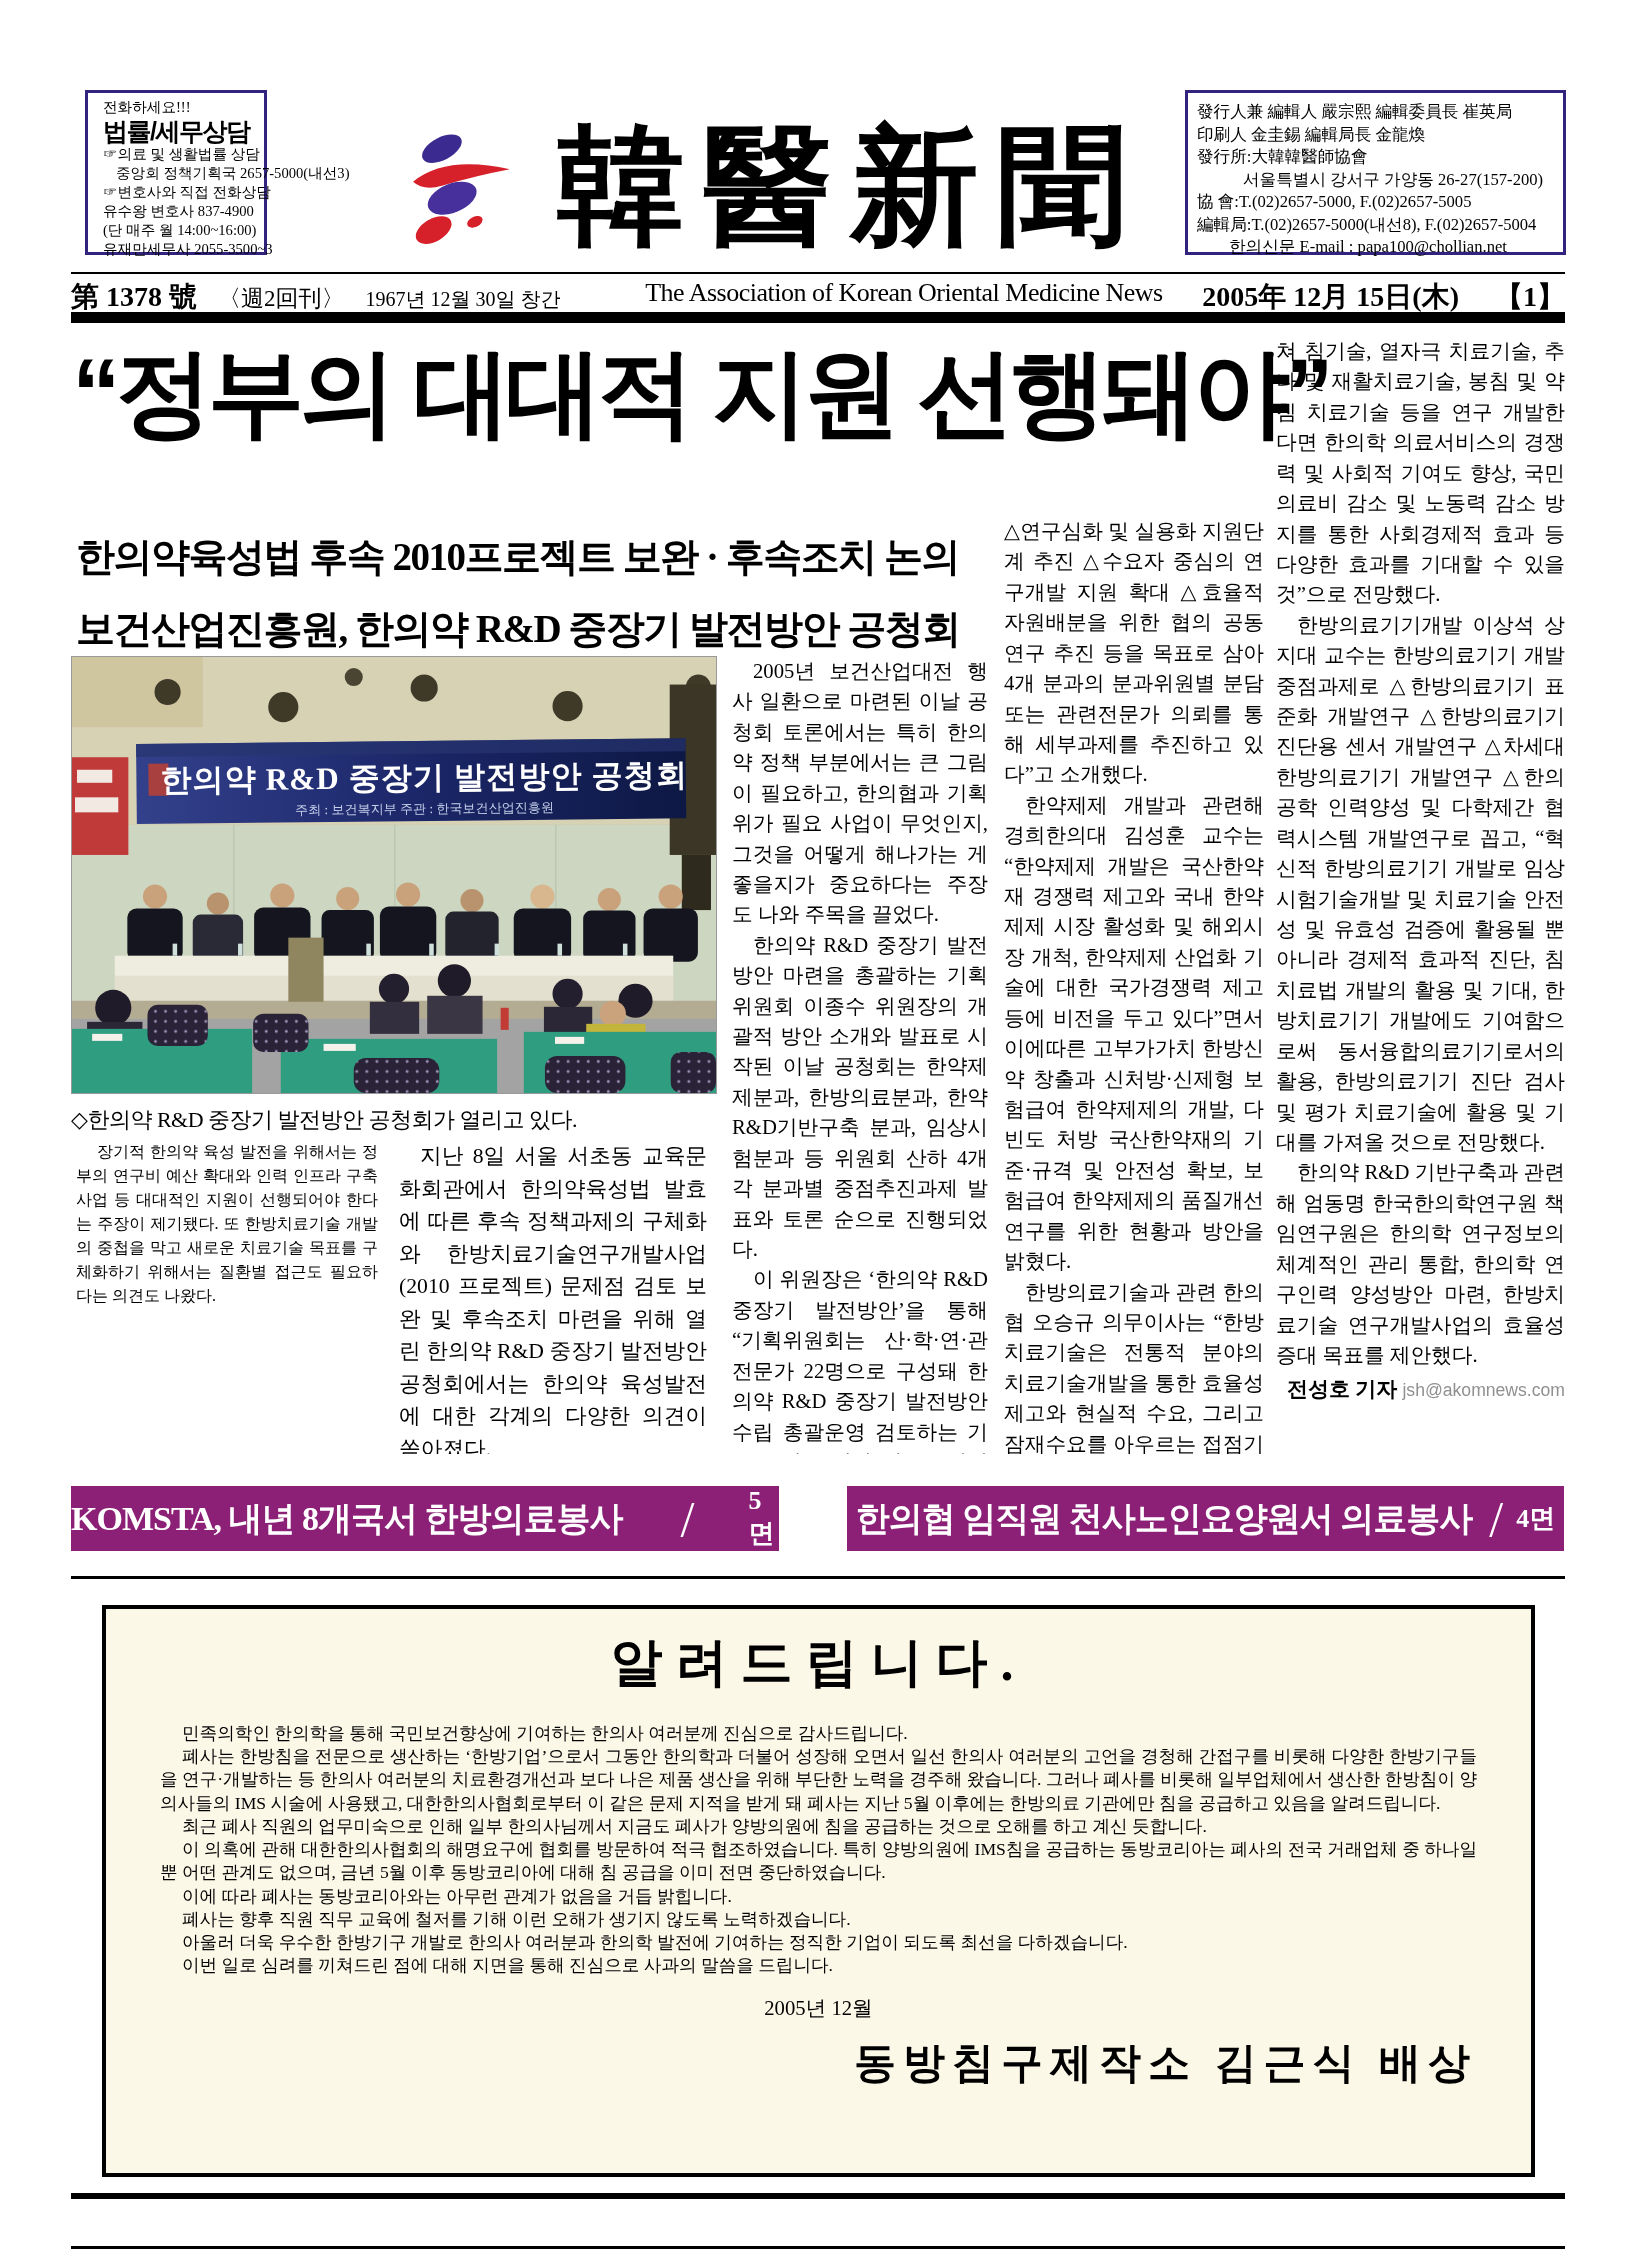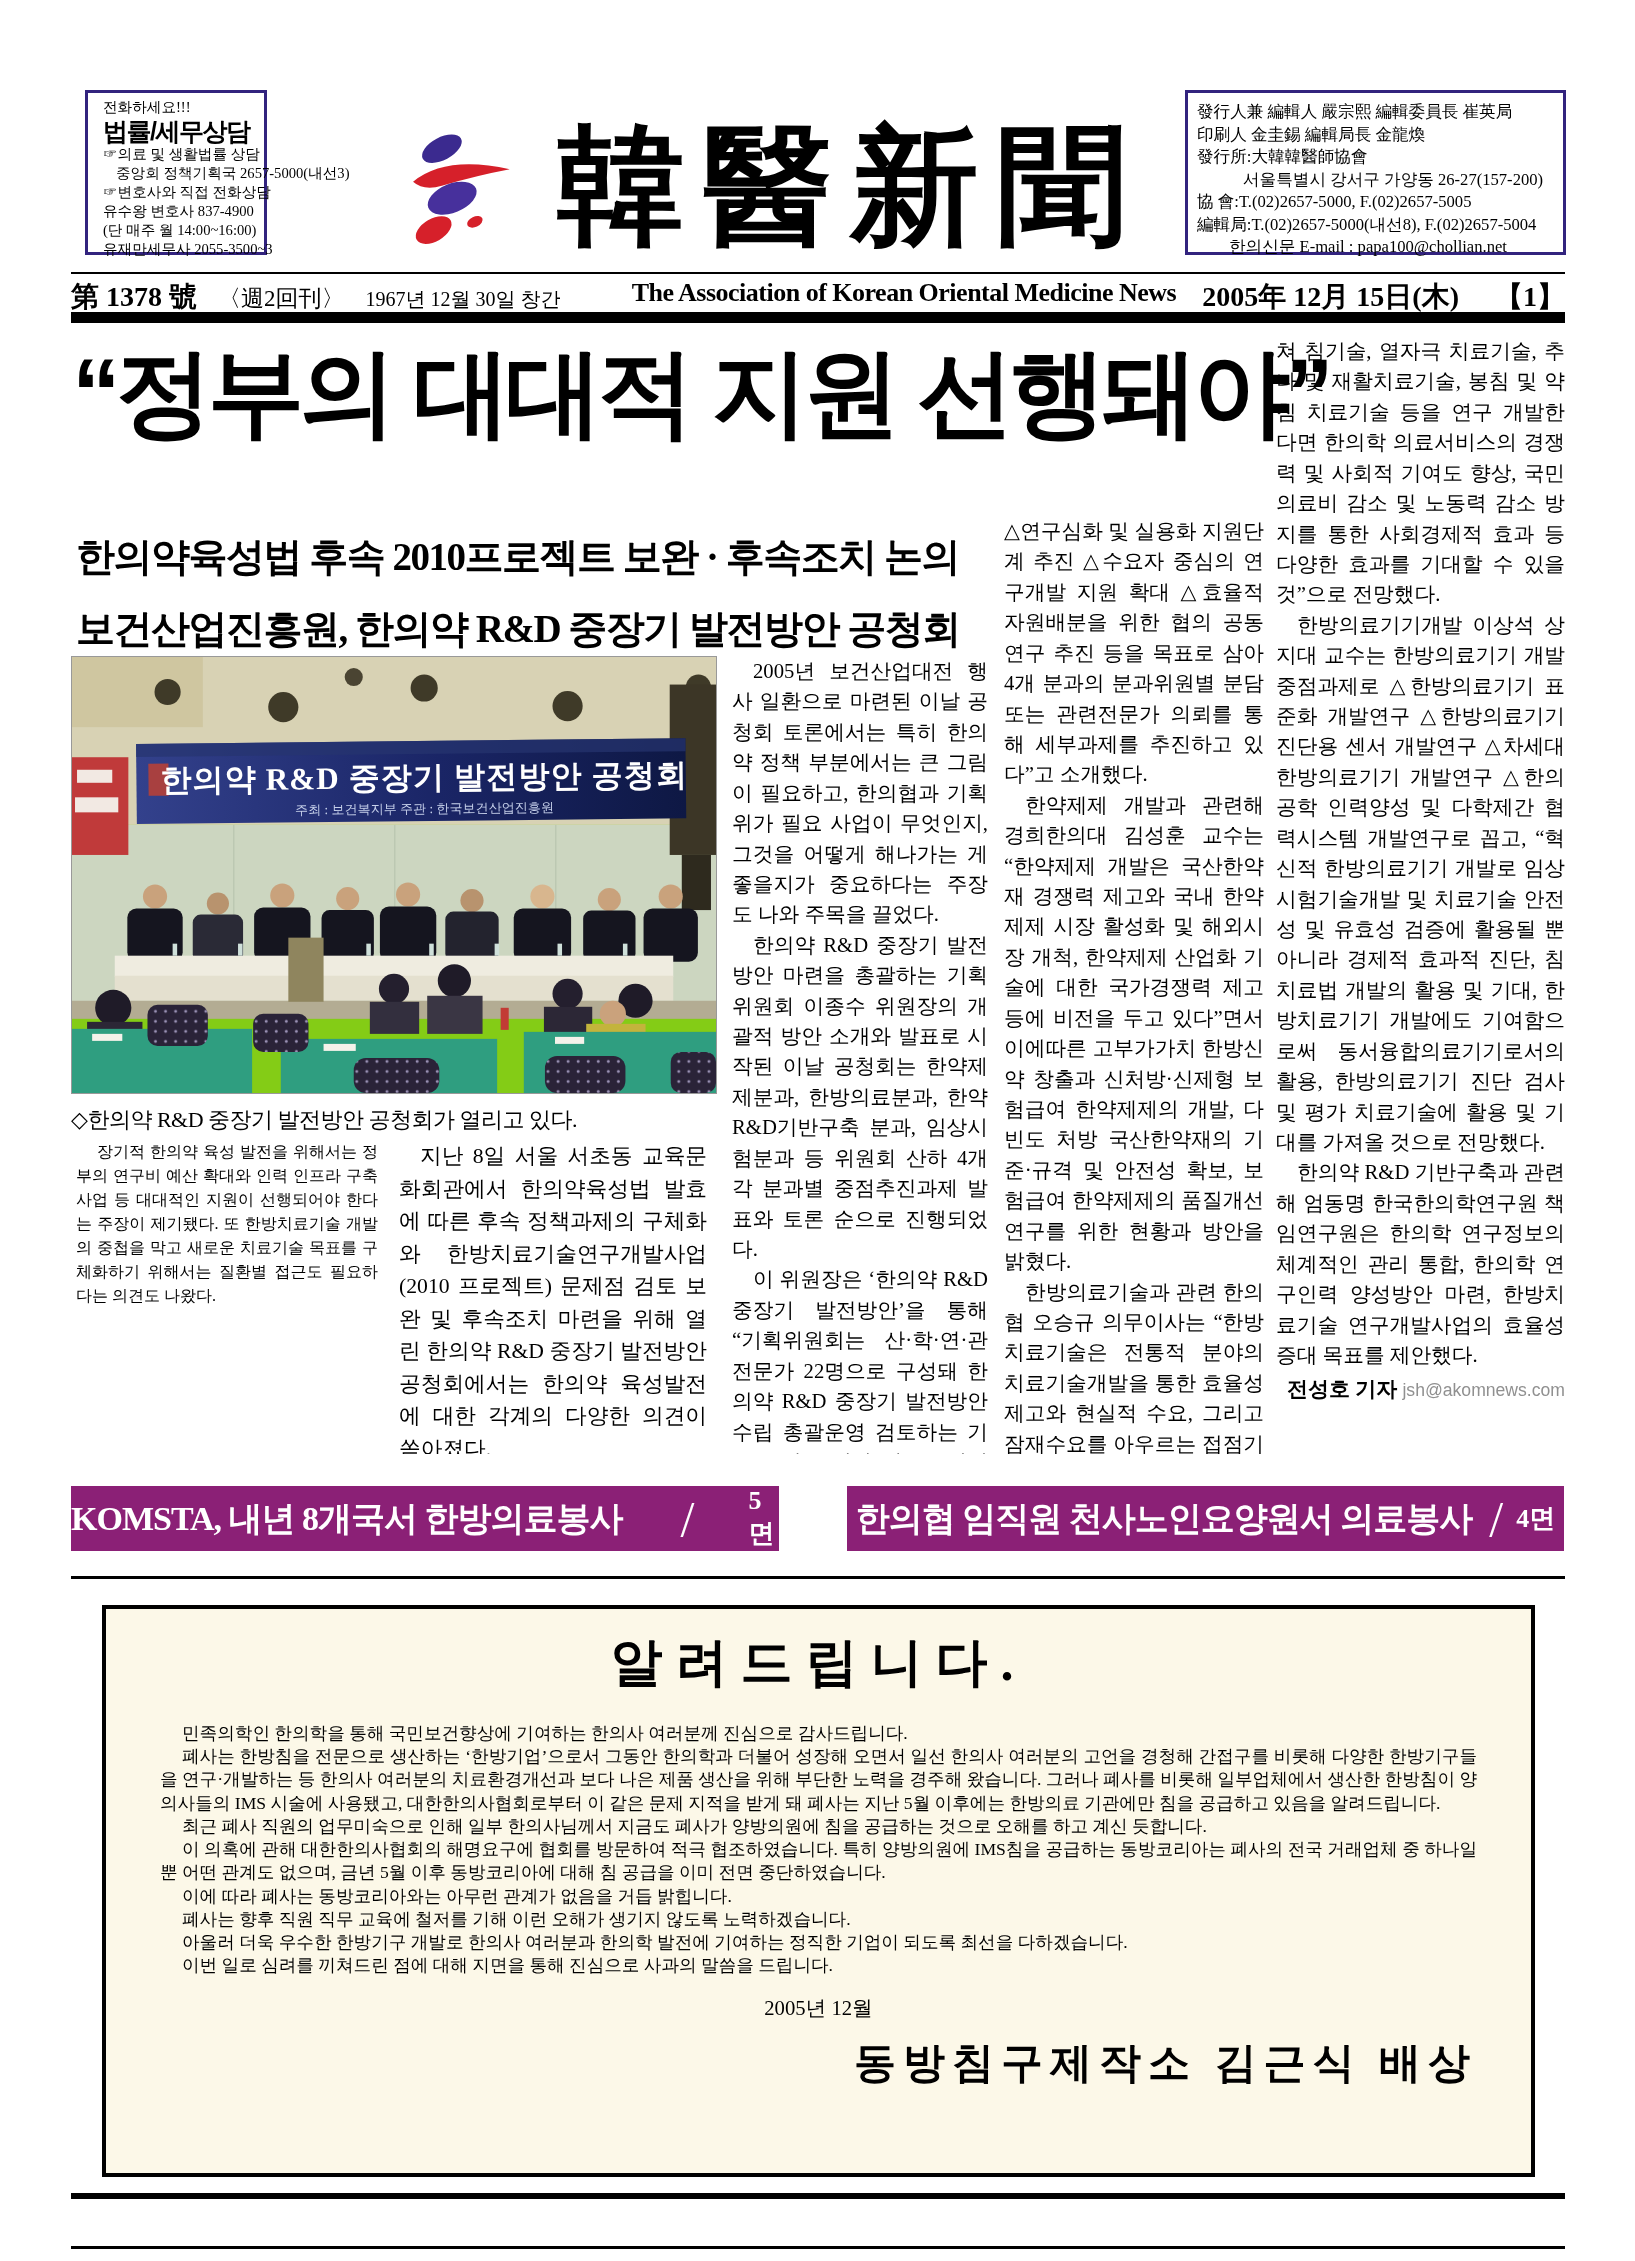--- a/index.html
+++ b/index.html
@@ -25,33 +25,33 @@
   .pub-line.pb-addr{padding-left:46px;}
   .pub-line.pb-mail{padding-left:32px;}
   
   .rule-thin{position:absolute;left:71px;top:272px;width:1494px;height:1.5px;background:#000;}
   .dateline{position:absolute;left:71px;top:278px;width:1494px;display:flex;
     justify-content:space-between;align-items:flex-start;}
   .dl-group{display:flex;gap:21px;align-items:baseline;}
   .dl-issue{font-size:28px;font-weight:700;}
   .dl-freq{font-size:23px;}
   .dl-founded{font-size:20px;}
-  .dl-name{font-size:26px;font-weight:700;letter-spacing:-0.5px;margin-left:45px;}
+  .dl-name{font-size:26px;font-weight:400;letter-spacing:-0.5px;margin-left:45px;}
   .dl-date{font-size:28px;font-weight:700;}
   .dl-page{font-size:28px;font-weight:700;margin-left:15px;}
   .rule-thick{position:absolute;left:71px;top:312px;width:1494px;height:11px;background:#000;}
   
   .headline{position:absolute;left:72px;top:329px;margin:0;white-space:nowrap;
     font-family:"Liberation Sans","DejaVu Sans",sans-serif;font-size:97px;font-weight:900;letter-spacing:-5px;}
   .subhead{position:absolute;left:76px;margin:0;white-space:nowrap;
     font-size:39px;font-weight:700;letter-spacing:-1.5px;}
   .sh1{top:530px;}
   .sh2{top:602px;}
   .photo{position:absolute;left:71px;top:656px;width:646px;height:438px;margin:0;
-    border:0.5px solid #999;box-sizing:border-box;background:#84cc16;}
+    border:0.5px solid #999;box-sizing:border-box;background:#a3a3a3;}
   .photo svg{display:block;width:100%;height:100%;}
   .caption{position:absolute;left:71px;top:1105px;width:646px;font-size:22px;letter-spacing:-0.5px;}
   .col{position:absolute;text-align:justify;overflow:hidden;}
   .col p{margin:0;text-indent:21px;}
   .col p.ni{text-indent:0;}
   .col1{left:76px;top:1140px;width:302px;height:314px;font-size:16px;line-height:1.5;}
   .col2{left:399px;top:1140px;width:308px;height:314px;font-size:21.7px;line-height:1.5;}
   .col3{left:732px;top:656px;width:256px;height:798px;font-size:20.7px;line-height:1.47;}
   .col4{left:1004px;top:516px;width:260px;height:938px;font-size:20.7px;line-height:1.47;}
   .col5{left:1276px;top:336px;width:289px;height:1119px;font-size:20.7px;line-height:1.47;}

